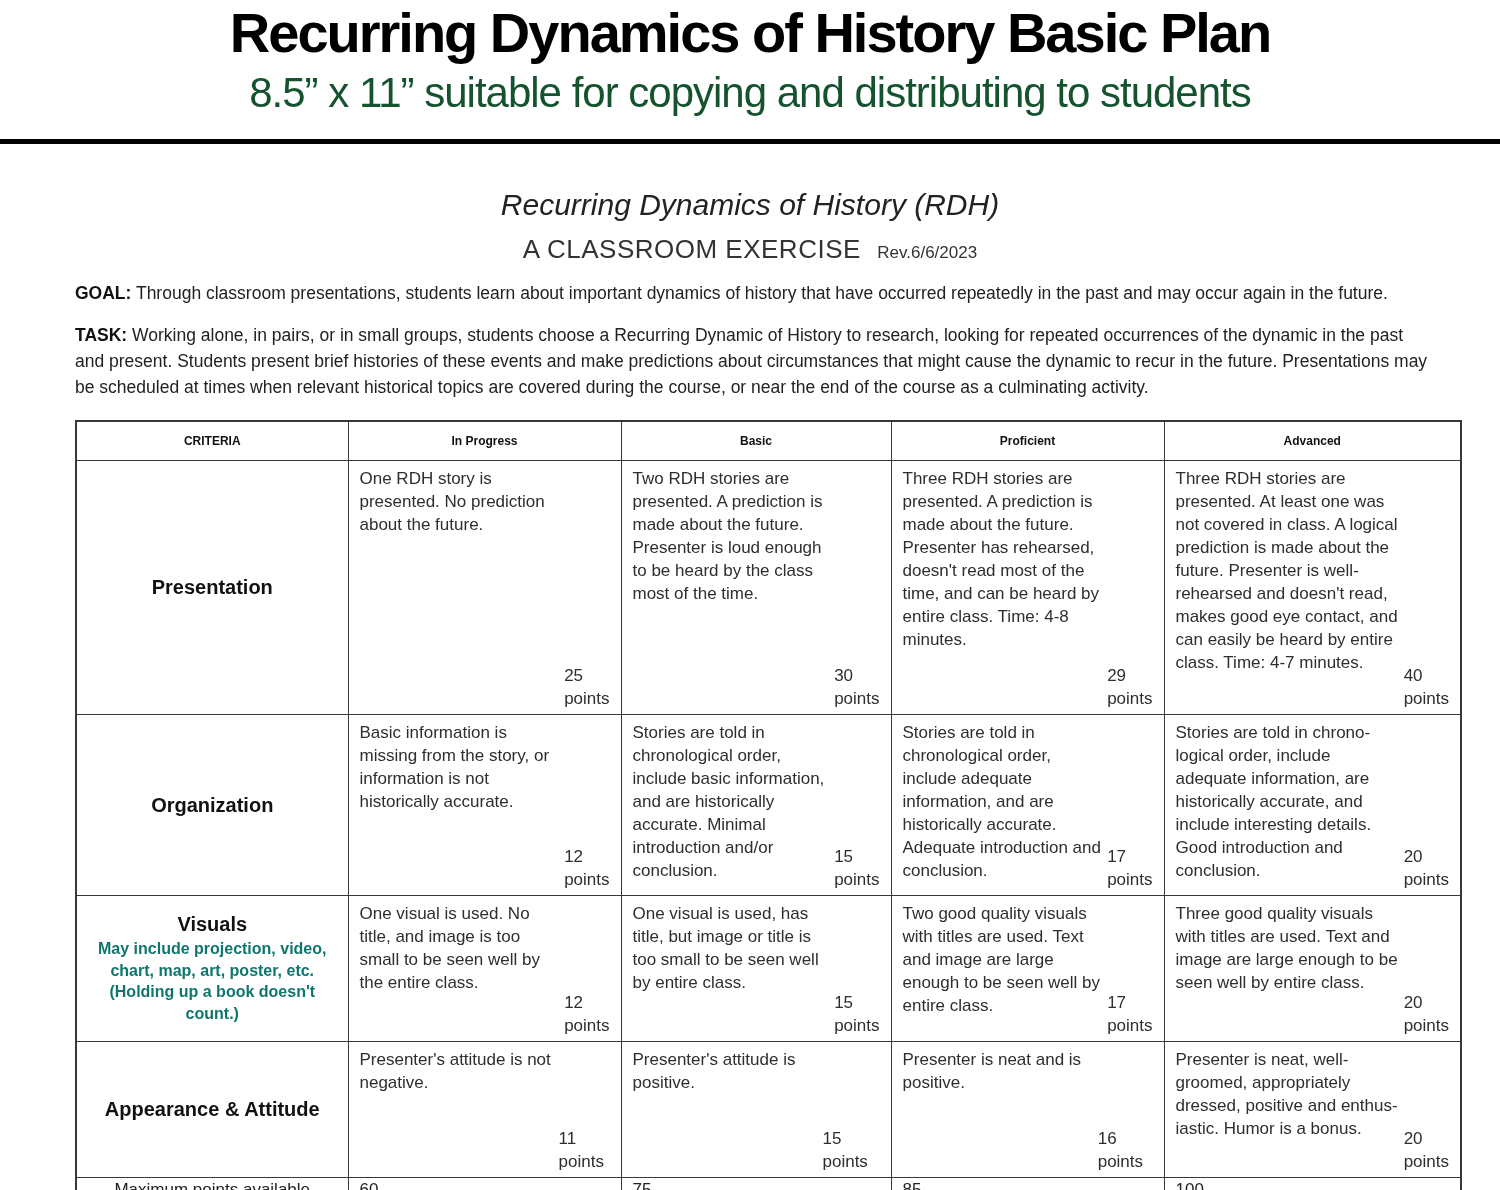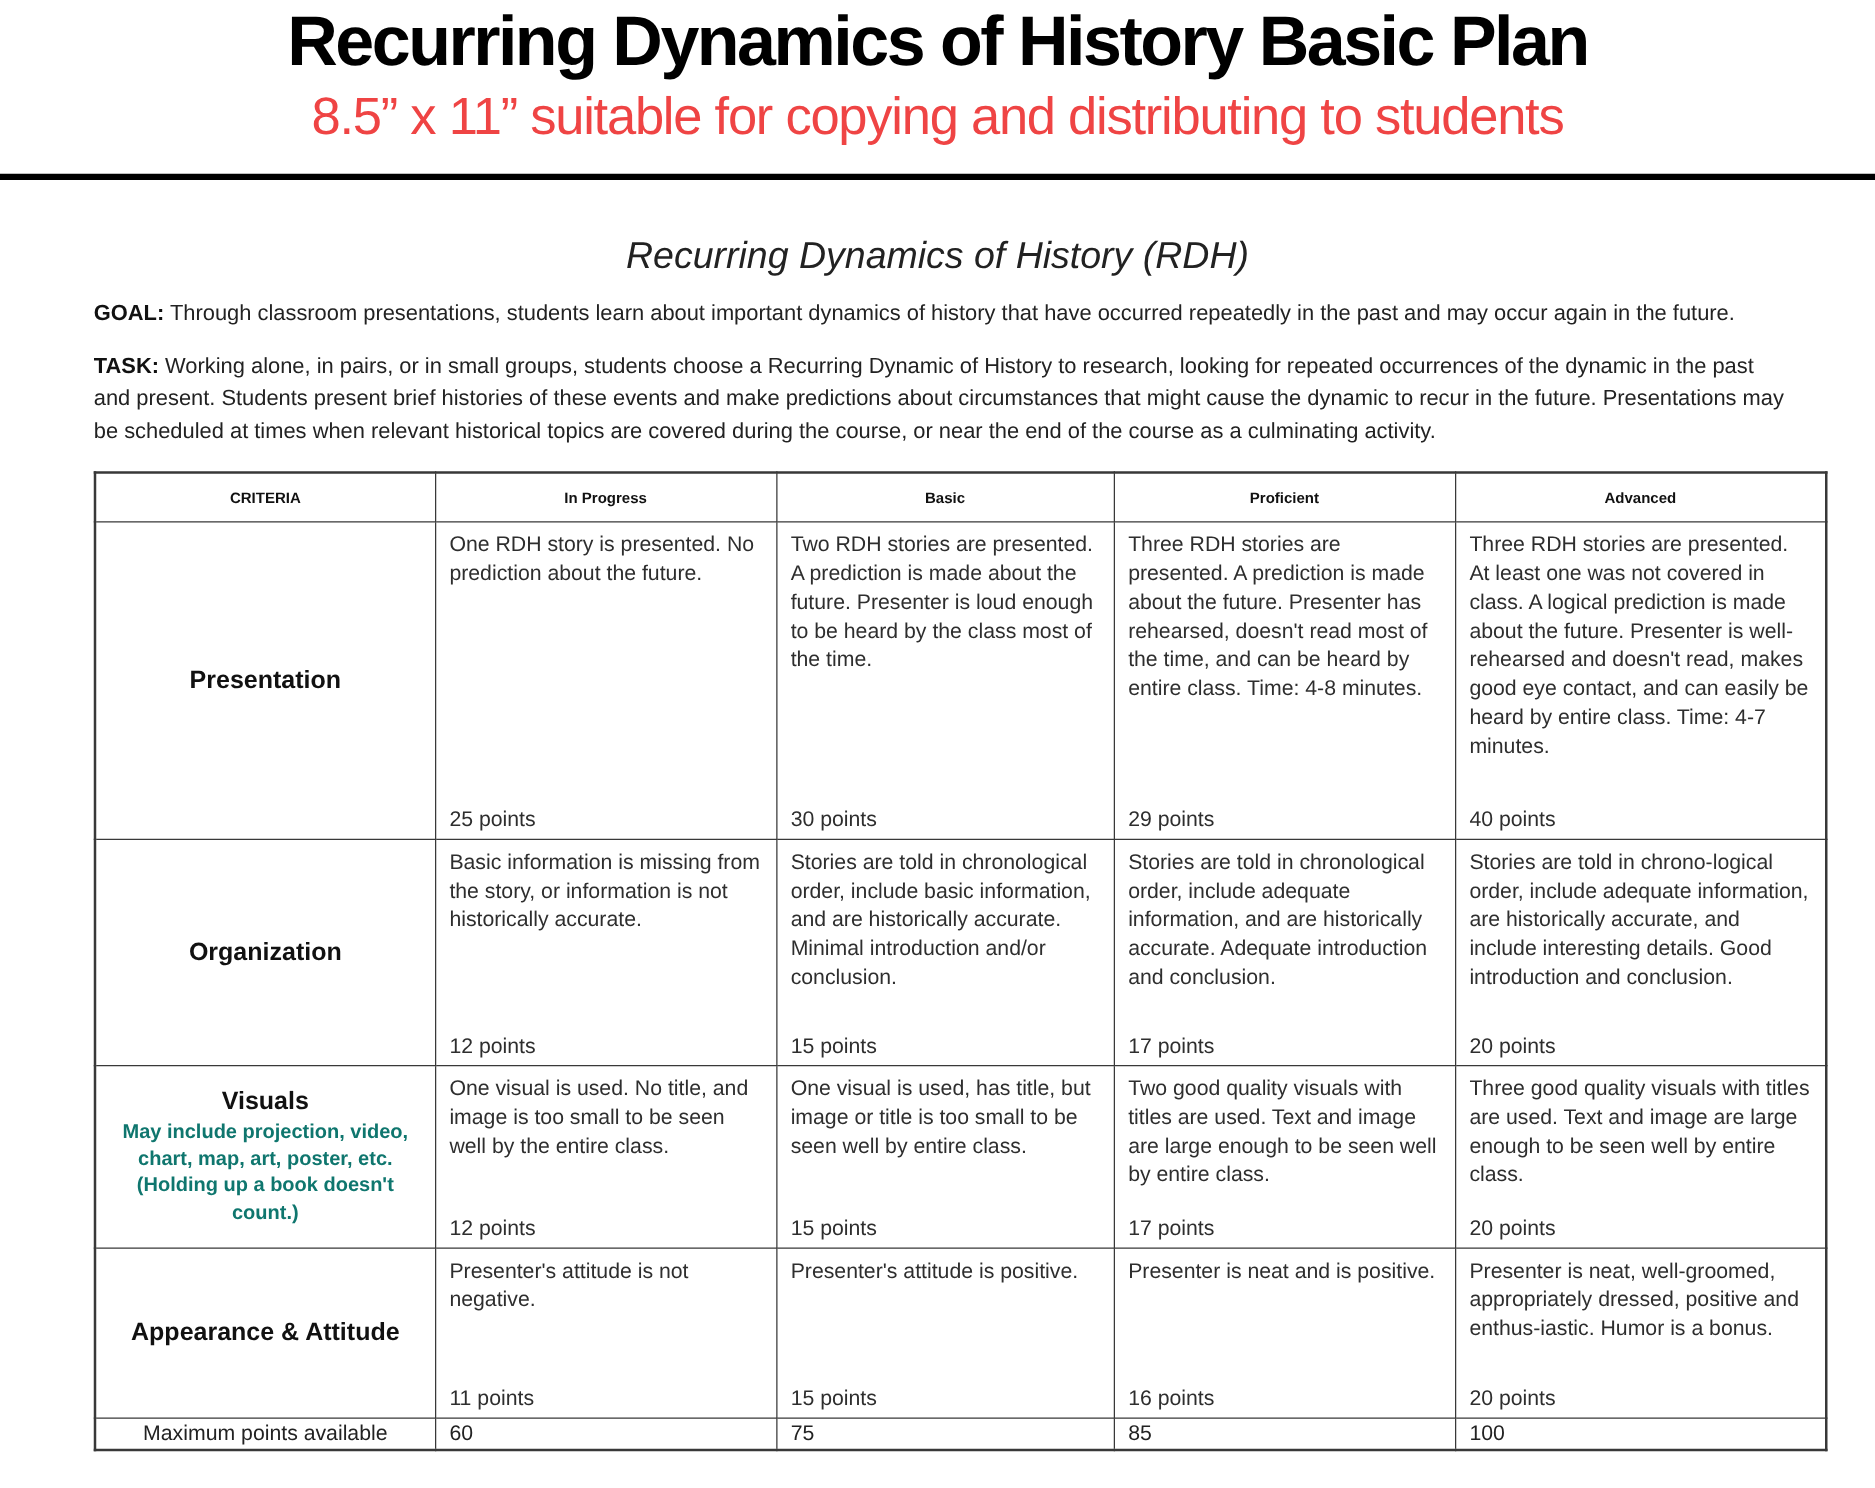--- a/index.html
+++ b/index.html
@@ -23,21 +23,21 @@
     letter-spacing: -2px;
     line-height: 1.05;
     color: #000;
   }
   .masthead .subtitle {
     margin: 8px 0 0 0;
     font-size: 42px;
     font-weight: normal;
     letter-spacing: -1px;
     line-height: 1.05;
-    color: #ef4444;
+    color: #14532d;
   }
   .rule {
     height: 5px;
     background: #000;
     margin-top: 24px;
   }
   
   .doc-head { text-align: center; margin-top: 44px; }
   .doc-title {
     font-size: 30px;
@@ -91,21 +91,20 @@
   td.criteria .crit-note {
     font-weight: bold;
     font-size: 16px;
     line-height: 1.35;
     color: #0f766e;
     margin-top: 2px;
   }
   td.body-cell { vertical-align: top; padding: 0; }
   .cellwrap {
     display: flex;
-    flex-direction: column;
     height: 100%;
     box-sizing: border-box;
     padding: 6px 11px 4px 11px;
     font-size: 17px;
     line-height: 23px;
     color: #2e2e2e;
   }
   .points { margin-top: auto; }
   .row-presentation td { height: 245px; }
   .row-organization td { height: 172px; }
@@ -125,20 +124,24 @@
 
 <div class="masthead">
   <div class="title">Recurring Dynamics of History Basic Plan</div>
   <div class="subtitle">8.5” x 11” suitable for copying and distributing to students</div>
 </div>
 
 <div class="rule"></div>
 
 <div class="doc-head">
   <div class="doc-title">Recurring Dynamics of History (RDH)</div>
+  <div class="doc-subline">
+    <span class="doc-sub">A CLASSROOM EXERCISE</span>
+    <span class="doc-rev">Rev.6/6/2023</span>
+  </div>
 </div>
 
 <p class="para">
   <span class="lbl">GOAL:</span>
   <span>Through classroom presentations, students learn about important dynamics of history that have occurred repeatedly in the past and may occur again in the future.</span>
 </p>
 
 <p class="para">
   <span class="lbl">TASK:</span>
   <span>Working alone, in pairs, or in small groups, students choose a Recurring Dynamic of History to research, looking for repeated occurrences of the dynamic in the past and present. Students present brief histories of these events and make predictions about circumstances that might cause the dynamic to recur in the future. Presentations may be scheduled at times when relevant historical topics are covered during the course, or near the end of the course as a culminating activity.</span>

